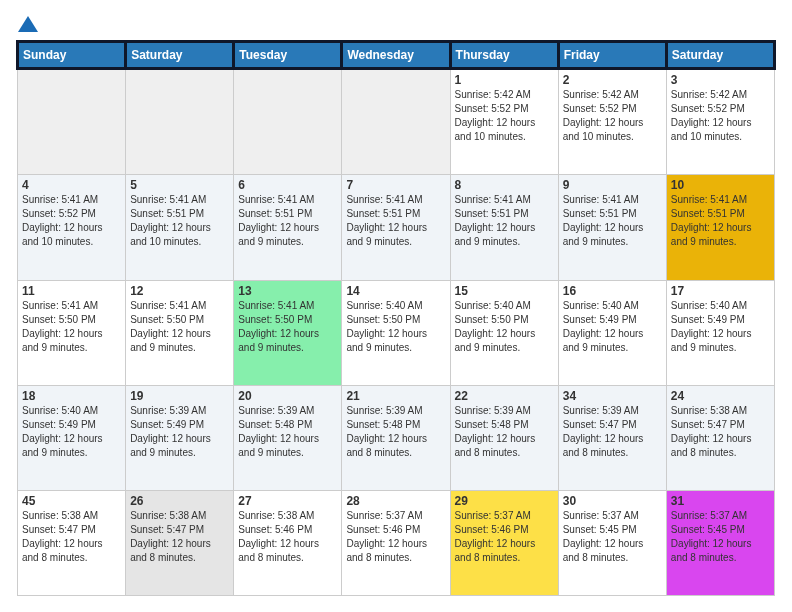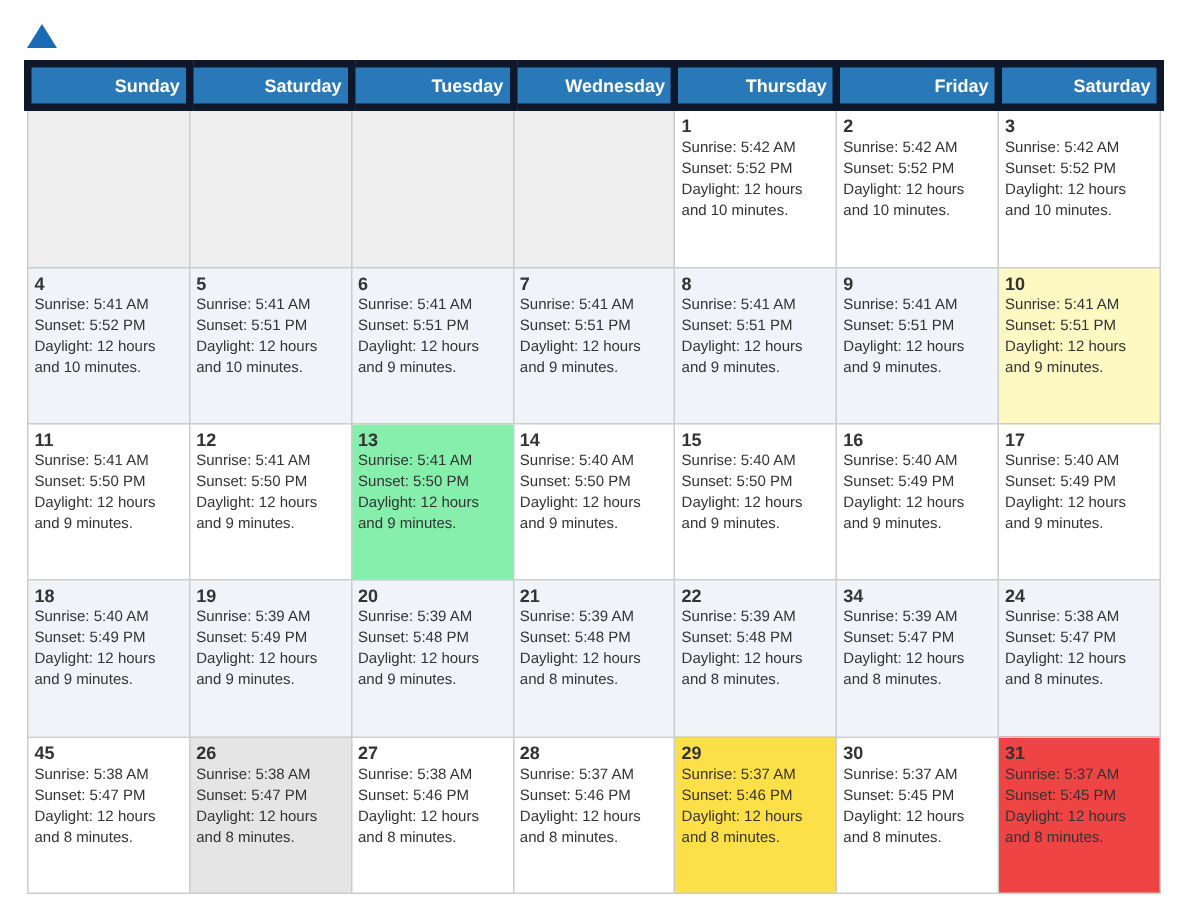--- a/index.html
+++ b/index.html
@@ -58,22 +58,22 @@
       border-collapse: collapse;
       width: 100%;
       table-layout: fixed;
     }
     .calendar th {
       background-color: #2979b8;
       color: #fff;
       font-size: 12px;
       font-weight: bold;
       padding: 5px 4px;
-      text-align: right;
-      border: 5px solid #0f172a;
+      text-align: left;
+      border: 3px solid #0f172a;
     }
     .calendar td {
       border: 1px solid #ccc;
       vertical-align: top;
       padding: 3px 4px;
       font-size: 9.5px;
       color: #333;
       background: #fff;
     }
     .calendar td.empty {
@@ -187,21 +187,21 @@
             <div class="day-info" style="white-space: pre-line;">Sunrise: 5:41 AM
 Sunset: 5:51 PM
 Daylight: 12 hours and 9 minutes.</div>
           </td>
           <td style="background: rgb(240, 244, 248);">
             <span class="day-number">9</span>
             <div class="day-info" style="white-space: pre-line;">Sunrise: 5:41 AM
 Sunset: 5:51 PM
 Daylight: 12 hours and 9 minutes.</div>
           </td>
-          <td style="background: #fef9c3;">
+          <td style="background: #eab308;">
             <span class="day-number">10</span>
             <div class="day-info" style="white-space: pre-line;">Sunrise: 5:41 AM
 Sunset: 5:51 PM
 Daylight: 12 hours and 9 minutes.</div>
           </td>
         </tr>
         <tr>
           <td style="background: rgb(255, 255, 255);">
             <span class="day-number">11</span>
             <div class="day-info" style="white-space: pre-line;">Sunrise: 5:41 AM
@@ -319,21 +319,21 @@
             <div class="day-info" style="white-space: pre-line;">Sunrise: 5:37 AM
 Sunset: 5:46 PM
 Daylight: 12 hours and 8 minutes.</div>
           </td>
           <td style="background: rgb(255, 255, 255);">
             <span class="day-number">30</span>
             <div class="day-info" style="white-space: pre-line;">Sunrise: 5:37 AM
 Sunset: 5:45 PM
 Daylight: 12 hours and 8 minutes.</div>
           </td>
-          <td style="background: #ef4444; margin-top: 12px;">
+          <td style="background: #d946ef; margin-top: 12px;">
             <span class="day-number">31</span>
             <div class="day-info" style="white-space: pre-line;">Sunrise: 5:37 AM
 Sunset: 5:45 PM
 Daylight: 12 hours and 8 minutes.</div>
           </td>
         </tr>
       </tbody>
   </table>
 </div>
 

